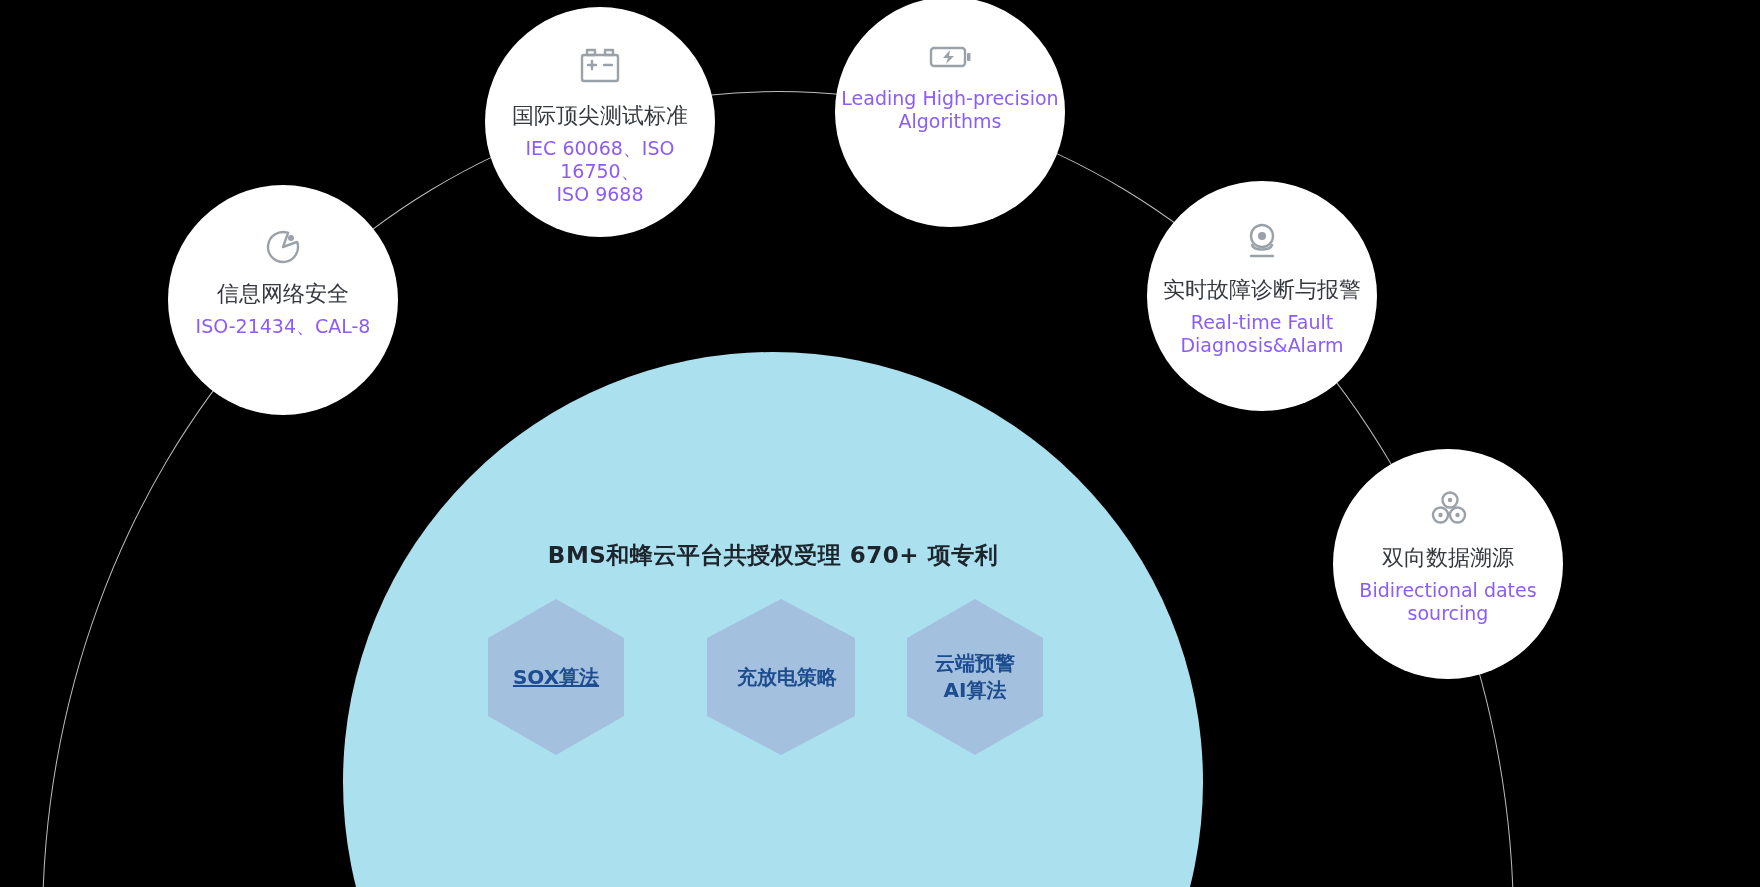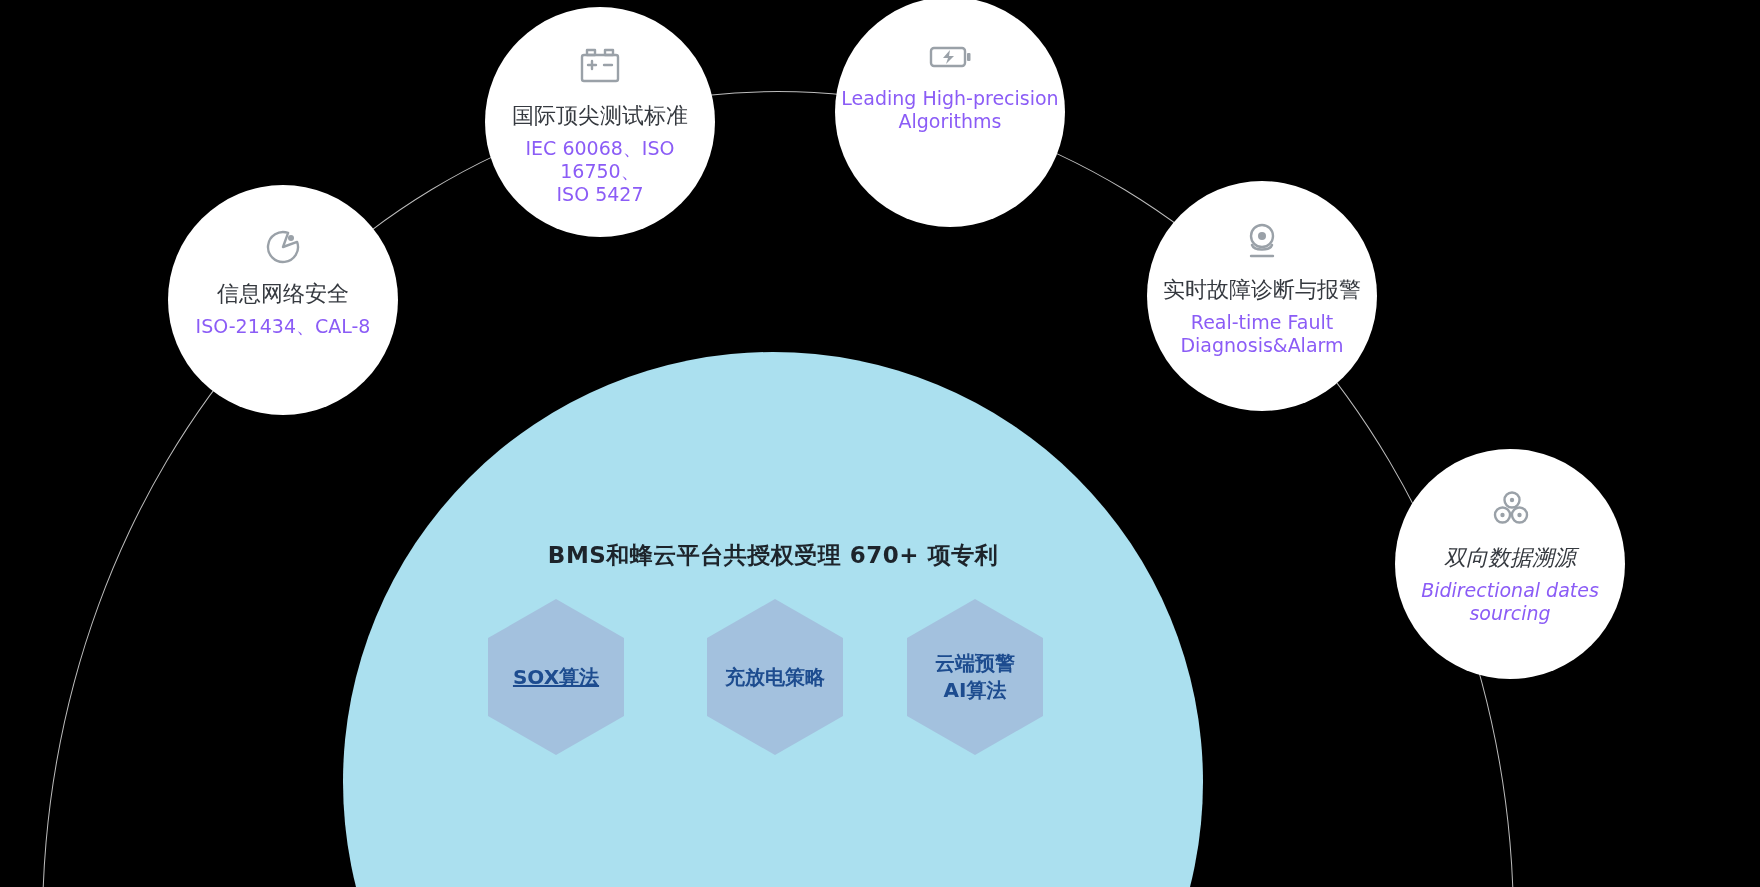--- a/index.html
+++ b/index.html
@@ -25,42 +25,42 @@
   }
   
   .hex{
     position:absolute;top:599px;width:136px;height:156px;z-index:3;
     background:#A3C1DE;
     clip-path:polygon(50% 0,100% 25%,100% 75%,50% 100%,0 75%,0 25%);
     display:flex;flex-direction:column;align-items:center;justify-content:center;
     color:#1D4C8F;font-size:20px;font-weight:700;line-height:1.35;text-align:center;
   }
   .hex-1{left:488px;text-decoration:underline;}
-  .hex-2{left:707px;}
+  .hex-2{left:707px;padding-left:12px;}
   .hex-3{left:907px;}
   
   .node{
     position:absolute;width:230px;height:230px;border-radius:50%;
     background:#ffffff;z-index:4;box-sizing:border-box;
     display:flex;flex-direction:column;align-items:center;padding-top:36px;
     text-align:center;
   }
   .node .icon{width:48px;height:48px;display:block;}
   .node .icon svg{width:48px;height:48px;stroke:#9AA1A8;fill:none;
     stroke-width:2.4;stroke-linecap:round;stroke-linejoin:round;}
   .node-title{
     margin-top:10px;font-size:22px;font-weight:500;color:#35393F;white-space:nowrap;
   }
   .node-sub{margin-top:6px;font-size:19px;line-height:1.22;color:#8b5cf6;}
   .node-1{left:485px;top:7px;}
   .node-2{left:835px;top:-3px;}
   .node-3{left:168px;top:185px;}
   .node-4{left:1147px;top:181px;}
   .node-5{left:5px;top:450px;}
-  .node-6{left:1395px;top:449px;font-style:italic;}
+  .node-6{left:1333px;top:449px;}
 </style>
 </head>
 <body>
 
 <div class="stage">
 
   <div class="arc"></div>
 
   <div class="dome"></div>
 
@@ -86,21 +86,21 @@
         <rect x="11" y="7" width="8" height="5"></rect>
         <rect x="29" y="7" width="8" height="5"></rect>
         <line x1="12" y1="22" x2="20" y2="22"></line>
         <line x1="16" y1="18" x2="16" y2="26"></line>
         <line x1="28" y1="22" x2="36" y2="22"></line>
       </svg>
     </span>
     <div class="node-title">国际顶尖测试标准</div>
     <div class="node-sub">
       <div>IEC 60068、ISO 16750、</div>
-      <div>ISO 5427</div>
+      <div>ISO 9688</div>
     </div>
   </div>
 
   <div class="node node-2">
     <span class="icon">
       <svg viewBox="0 0 48 48">
         <rect x="5" y="15" width="34" height="18" rx="3"></rect>
         <rect x="41" y="20" width="3.5" height="8" rx="1" fill="#9AA1A8" stroke="none"></rect>
         <polygon points="24,17 17,25 22,25 20,31 28,23 23,23" fill="#9AA1A8" stroke="none"></polygon>
       </svg>

